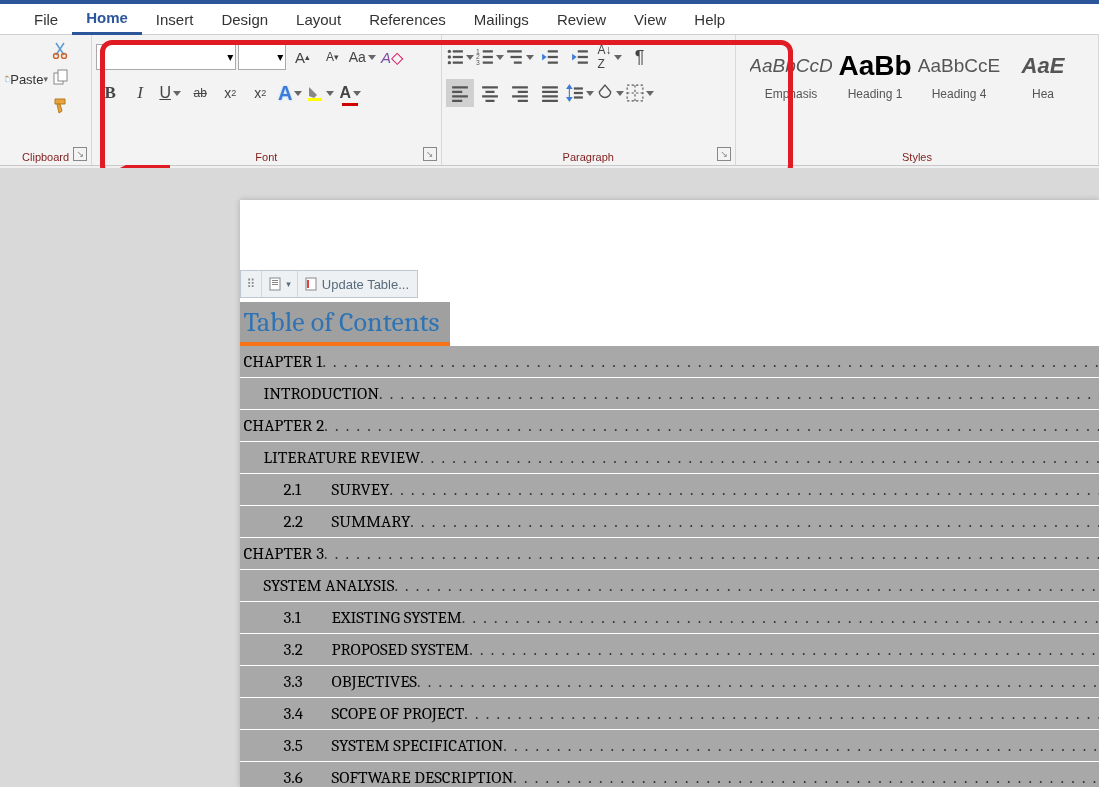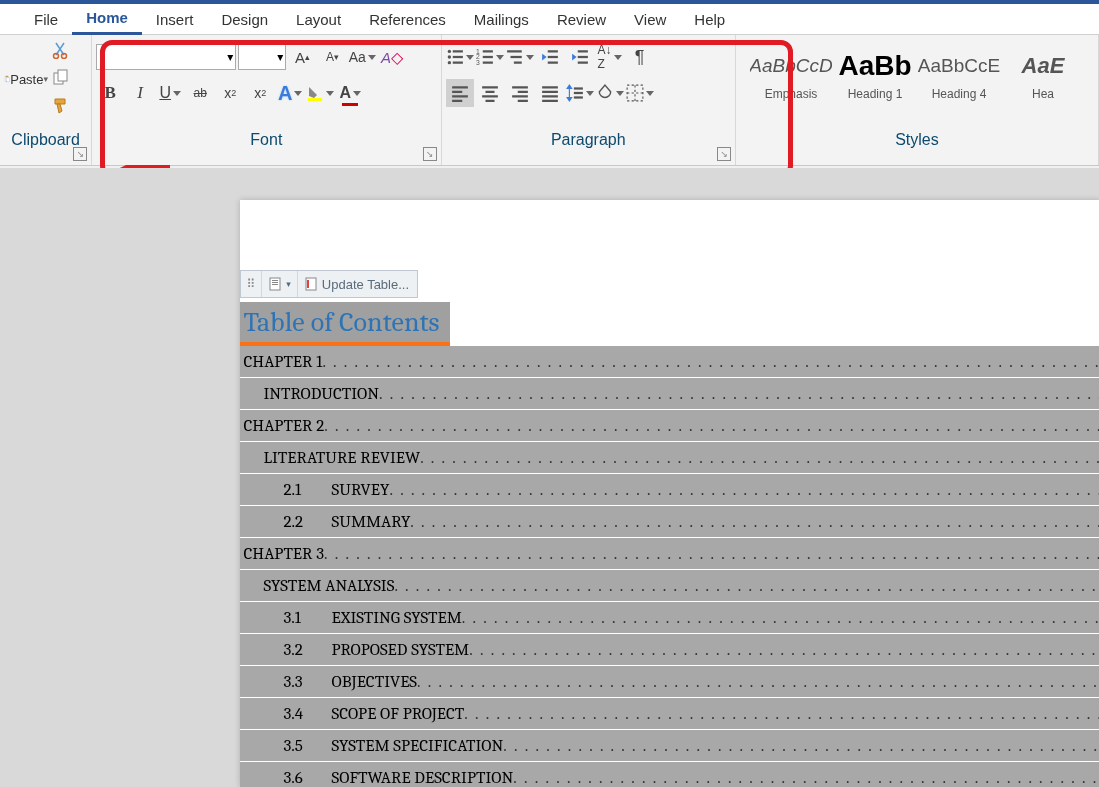--- a/index.html
+++ b/index.html
@@ -2,21 +2,21 @@
 <html><head>
 <meta charset="utf-8">
 <style>
 html,body{margin:0;padding:0;font-family:"Segoe UI",Arial,sans-serif;background:#f0f0f0;overflow:hidden;width:1099px;height:787px}
 .titlebar{height:4px;background:#2b579a}
 .menubar{height:30px;background:#fff;border-bottom:1px solid #d0d0d0;display:flex;align-items:center;padding-left:20px;font-size:15px;color:#333}
 .menu-item{padding:6px 14px;cursor:default}
 .menu-item.active{color:#2b579a;border-bottom:3px solid #2b579a;font-weight:600}
 .ribbon{height:130px;background:#f3f3f3;border-bottom:1px solid #c8c8c8;display:flex;position:relative}
 .group{border-right:1px solid #d8d8d8;display:flex;flex-direction:column;justify-content:flex-start;position:relative;padding:4px 4px 0 4px}
-.group-label{font-size:16px;color:#0c4a6e;text-align:center;position:absolute;bottom:16px;left:0;right:0}
+.group-label{font-size:11px;color:#7f1d1d;text-align:center;position:absolute;bottom:2px;left:0;right:0}
 .launcher{position:absolute;right:4px;bottom:4px;width:12px;height:12px;border:1px solid #888;font-size:9px;color:#888;display:flex;align-items:center;justify-content:center}
 .clipboard{width:88px}
 .paste{display:flex;flex-direction:row;align-items:center;width:44px}
 .paste svg{width:34px;height:40px}
 .btns{display:flex;flex-direction:column;gap:6px;margin-top:2px;margin-left:4px}
 .font-group{width:360px}
 .para-group{width:302px}
 .styles-group{flex:1}
 .row{display:flex;align-items:center;gap:2px;height:32px;margin-bottom:4px}
 .combo{background:#fff;border:1px solid #aaa;height:24px;display:flex;align-items:center;justify-content:flex-end;padding-right:2px;font-size:12px}

